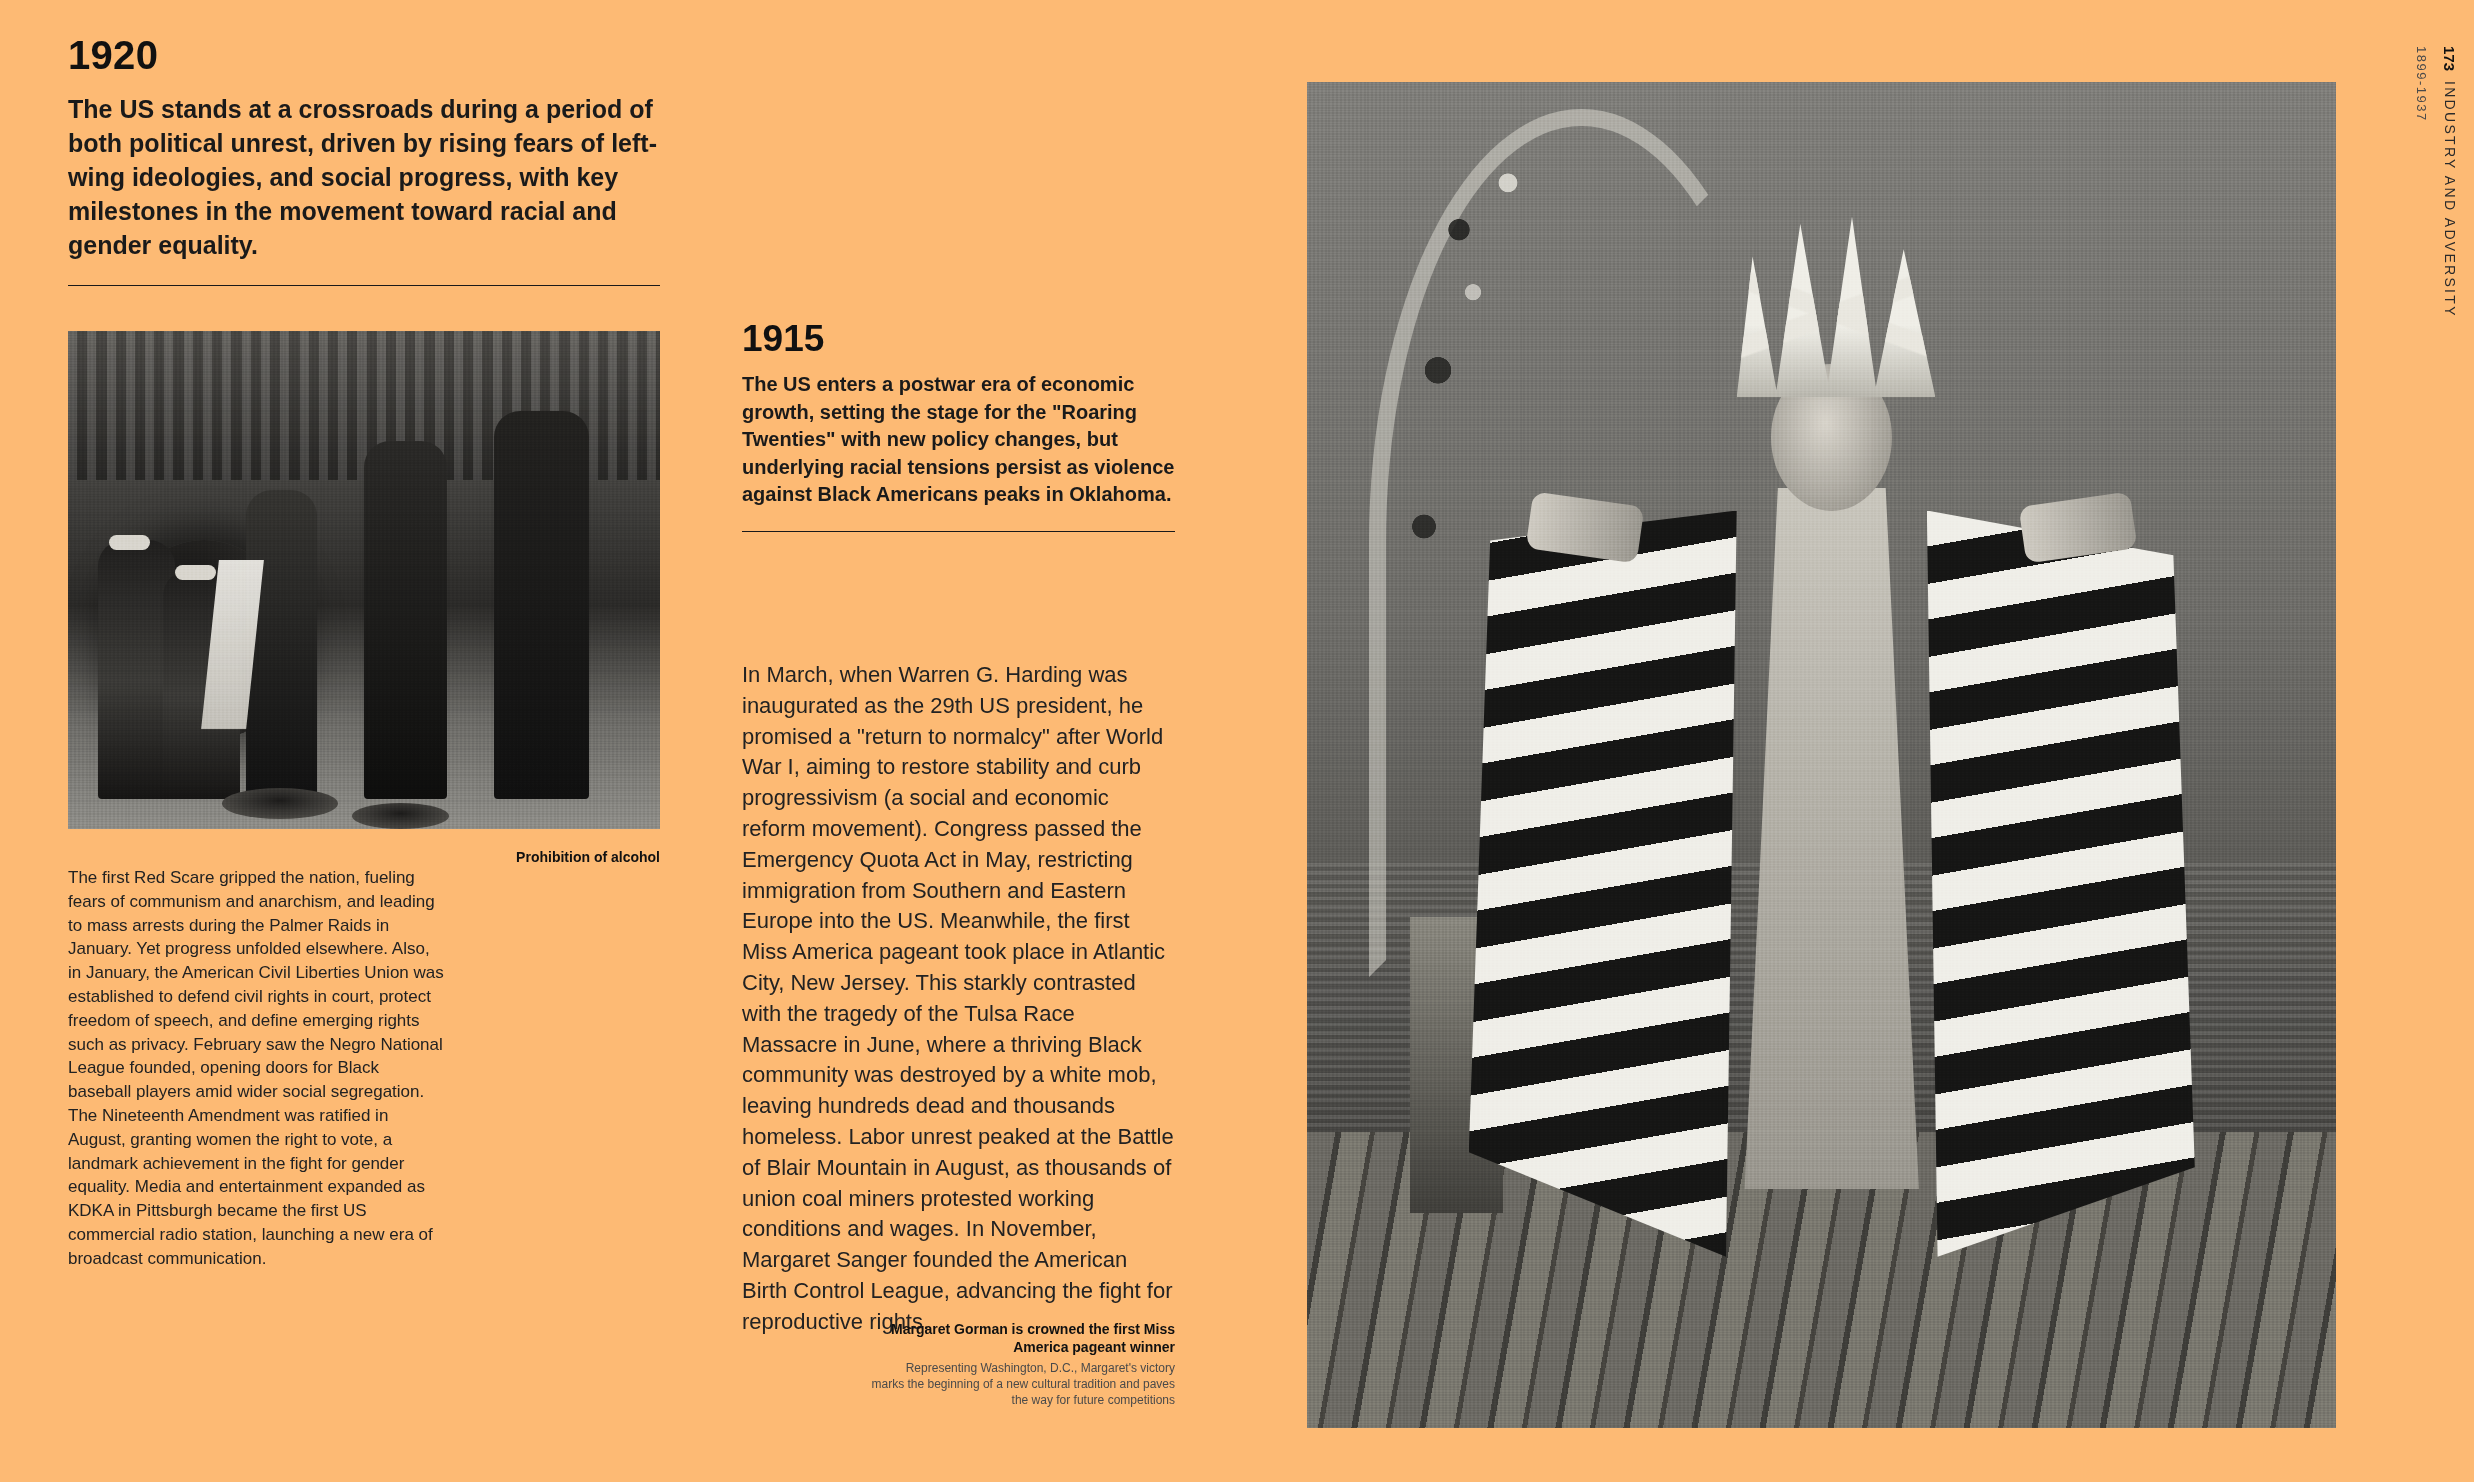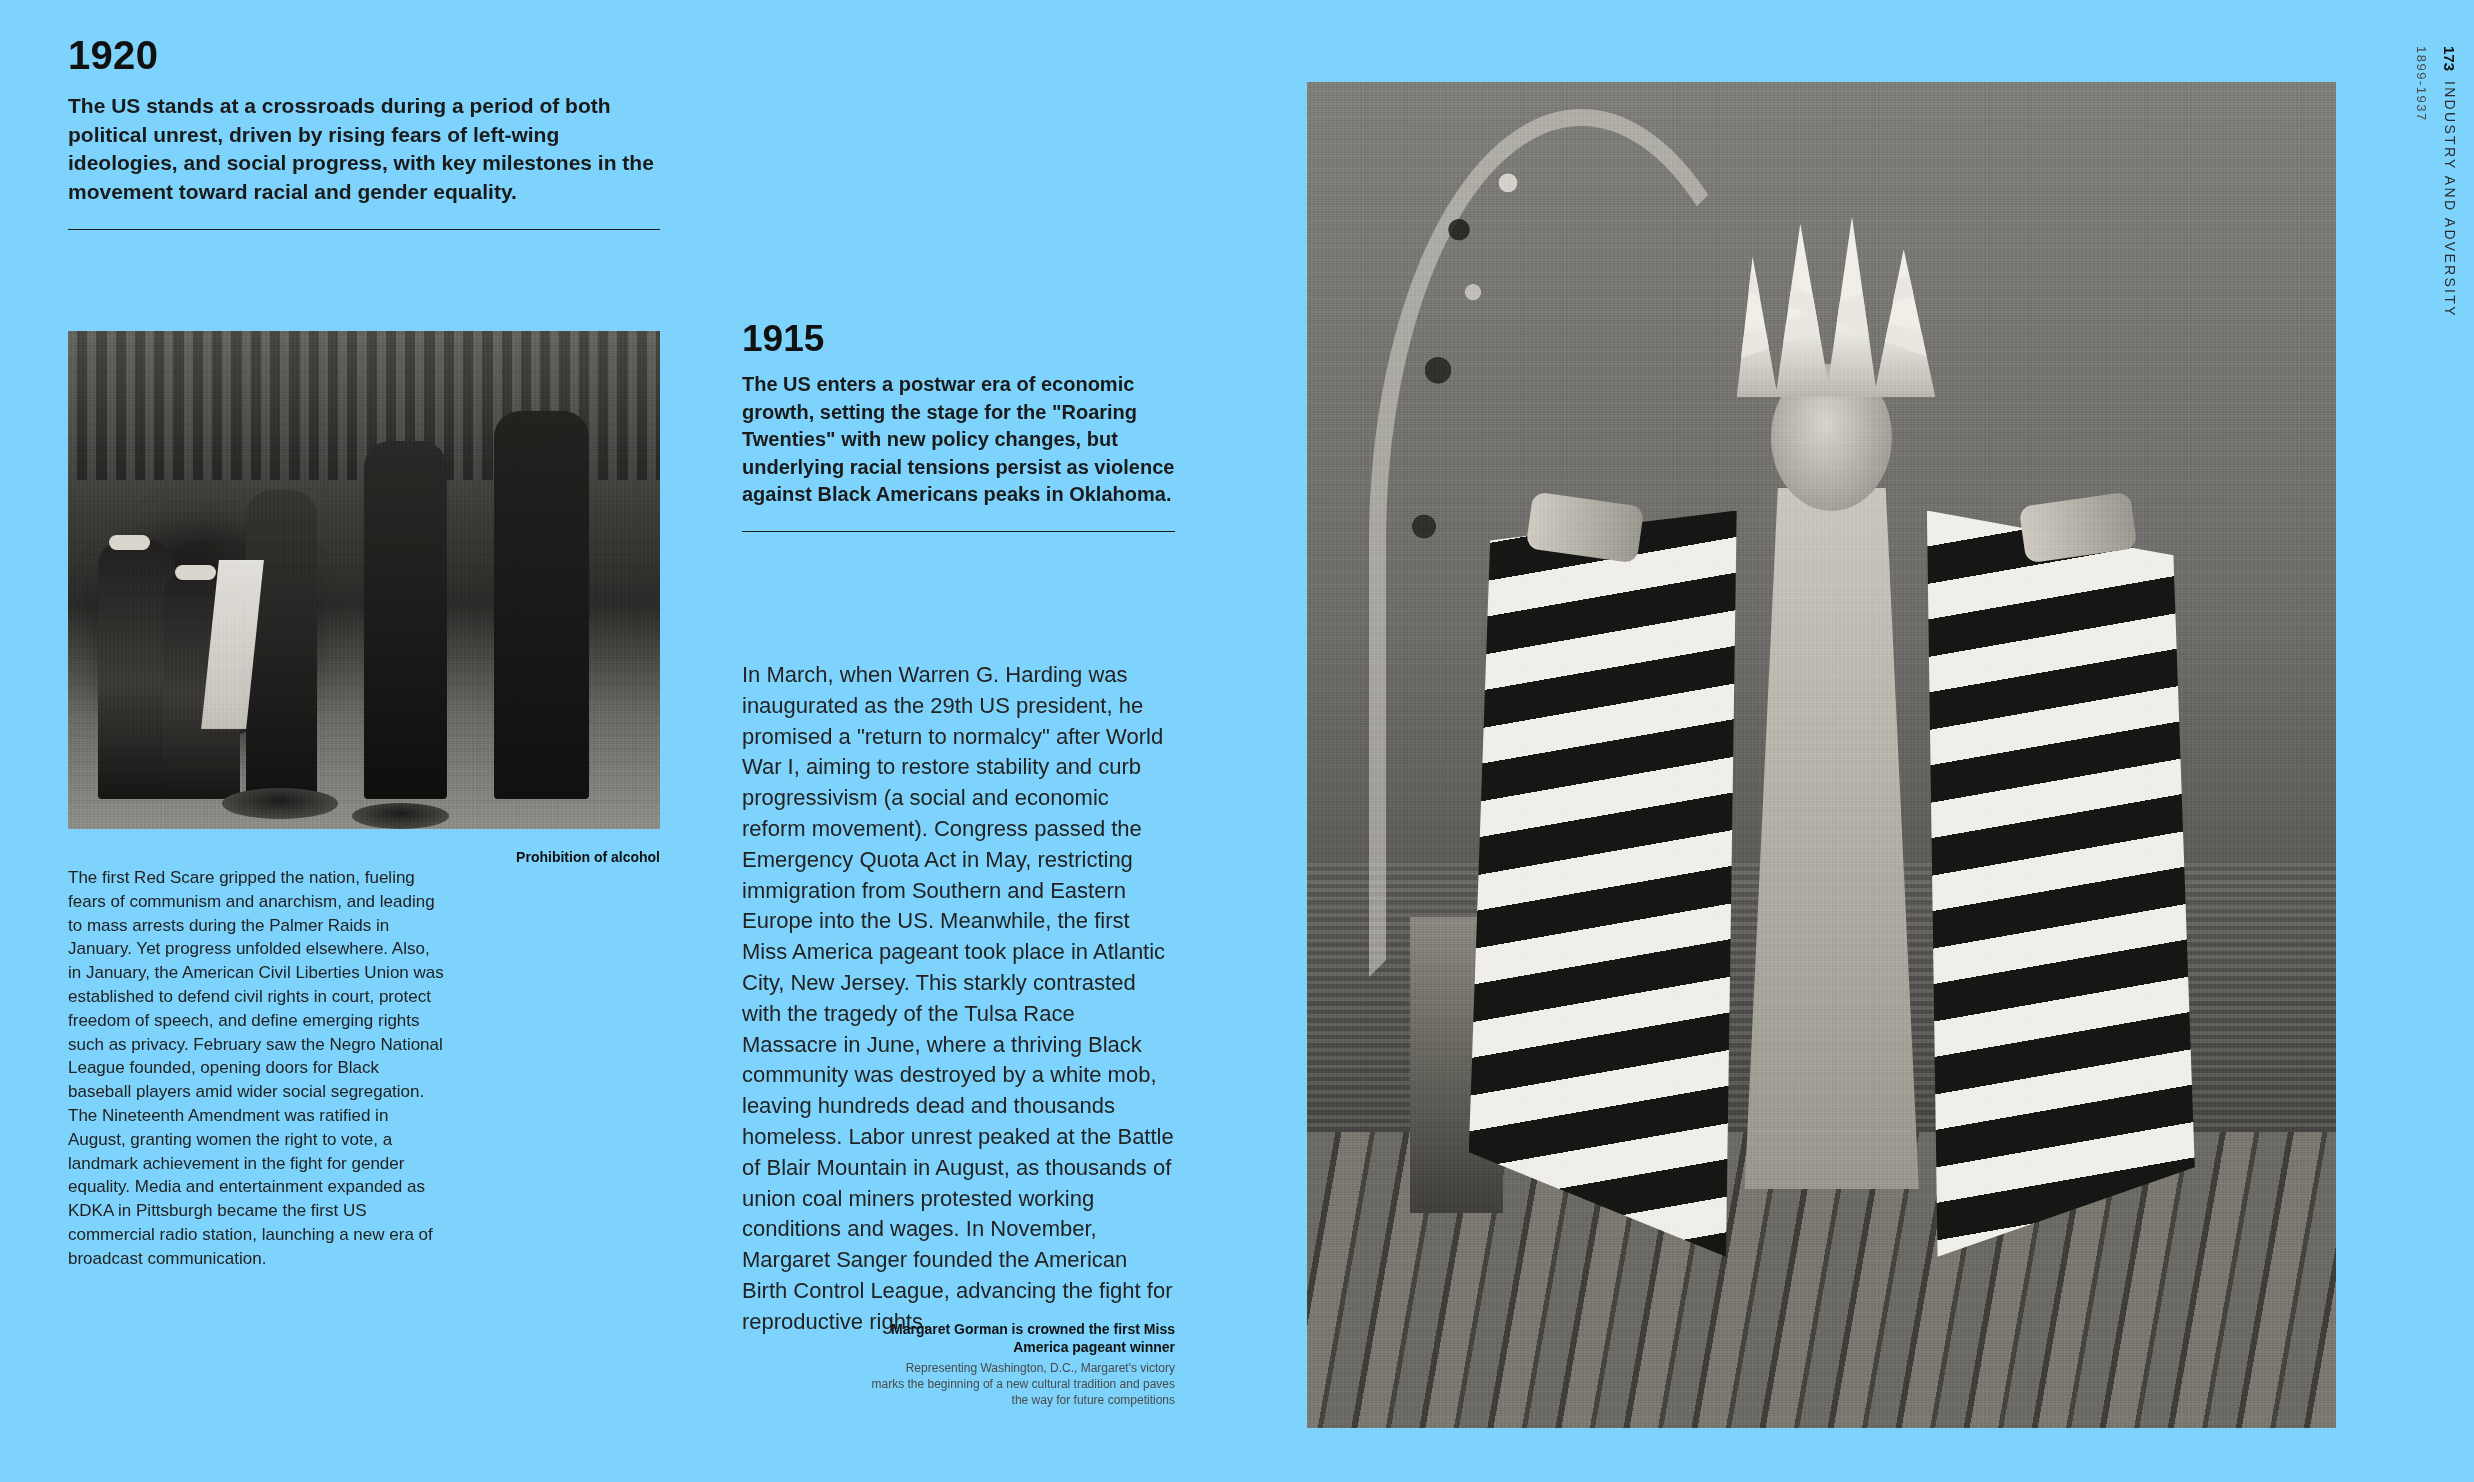--- a/index.html
+++ b/index.html
@@ -11,40 +11,40 @@
     width: 2475px;
     height: 1483px;
     font-family: "Liberation Sans", sans-serif;
     color: #1a1a1a;
     overflow: hidden;
     position: relative;
   }
   .page {
     position: absolute;
     inset: 0;
-    background: #7dd3fc;
+    background: #fdba74;
   }
 
   
   .col-1920 {
     position: absolute;
     left: 68px;
     top: 35px;
     width: 592px;
   }
   .year-heading {
     font-size: 40px;
     font-weight: 700;
     letter-spacing: 0.3px;
     line-height: 1.0;
     margin: 0 0 17px 0;
     color: #111;
   }
   .year-lede {
-    font-size: 21px;
+    font-size: 25px;
     font-weight: 700;
     line-height: 1.36;
     margin: 0;
     color: #1a1a1a;
   }
   .rule {
     border: 0;
     border-top: 1.9px solid #1a1a1a;
     margin: 23px 0 0 0;
   }

